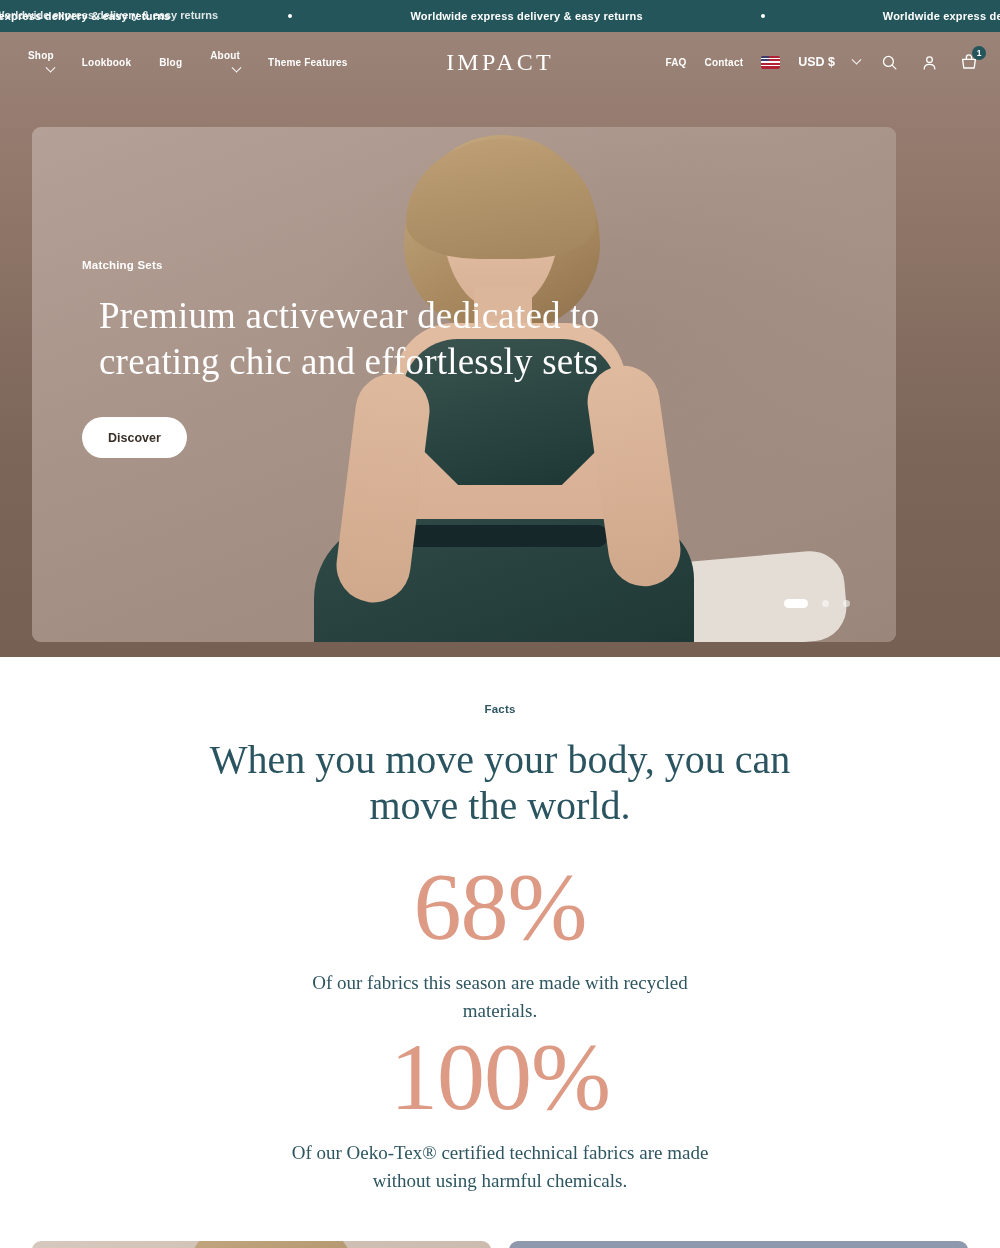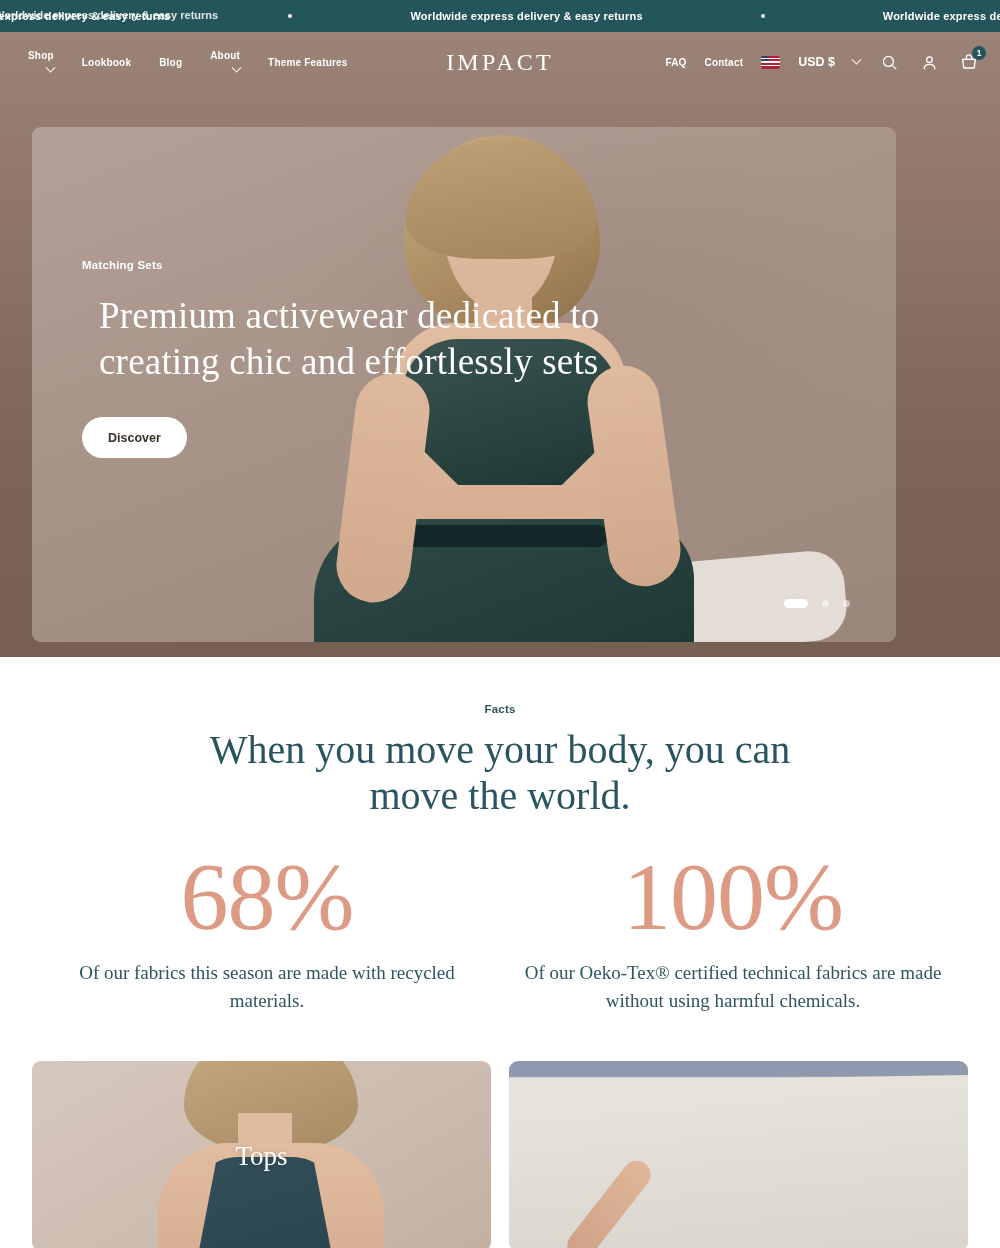--- a/index.html
+++ b/index.html
@@ -268,34 +268,35 @@
   .facts {
     background:#ffffff;
     padding:46px 0 0;
     text-align:center;
   }
   .facts-eyebrow {
     font-size:11.5px;
     font-weight:700;
     color:#2e5660;
     letter-spacing:.2px;
-    margin-bottom:12px;
+    margin-bottom:22px;
   }
   .facts-title {
     font-family:"Liberation Serif", serif;
     font-size:40px;
     line-height:46px;
     color:#2a5460;
     font-weight:400;
     max-width:620px;
     margin:0 auto 26px;
   }
   .stats {
     display:flex;
     padding:0 34px;
+    flex-direction:column;
   }
   .stat { flex:1; text-align:center; padding:0 16px; }
   .stat-num {
     font-family:"Liberation Serif", serif;
     font-size:96px;
     line-height:104px;
     color:#dd9a85;
     font-weight:400;
     letter-spacing:-1px;
   }

